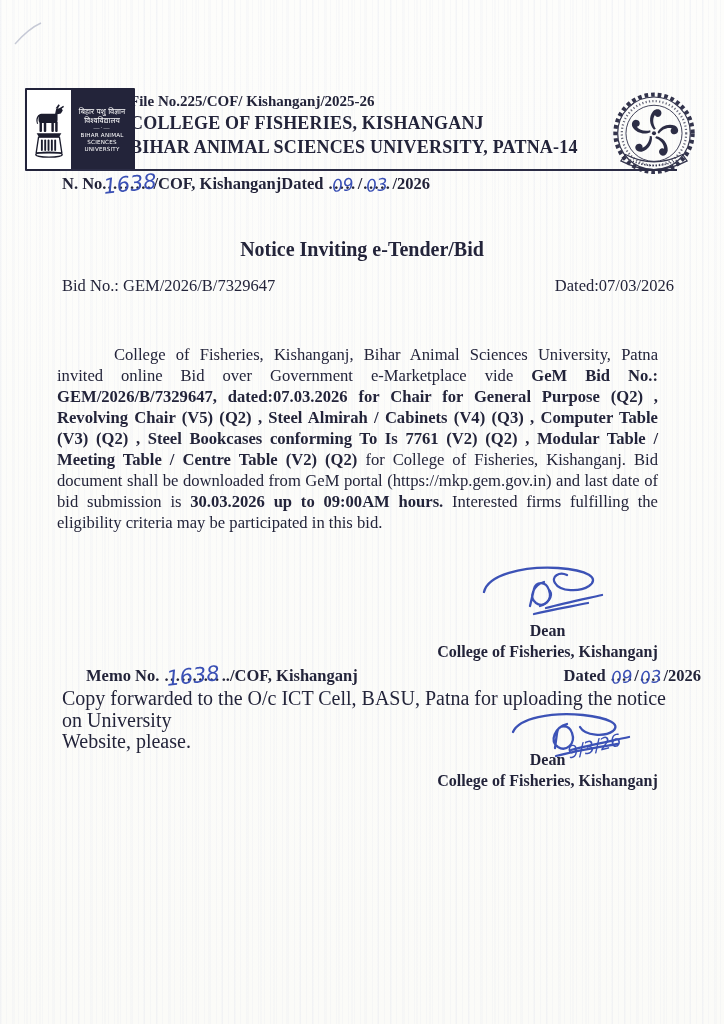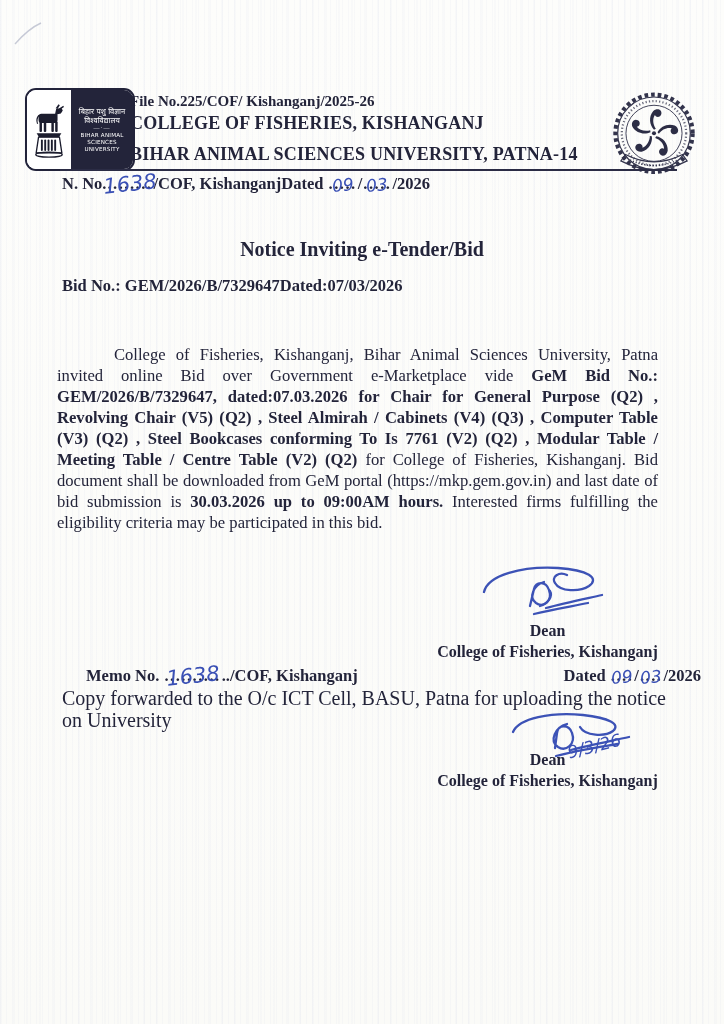--- a/index.html
+++ b/index.html
@@ -14,44 +14,44 @@
     background:
       repeating-linear-gradient(90deg, rgba(175,185,220,.07) 0 1px, transparent 1px 6px),
       repeating-linear-gradient(90deg, rgba(165,175,215,.05) 0 2px, transparent 2px 13px),
       linear-gradient(180deg,#fdfdfb 0%, #fbfbf8 100%);
   }
   .abs{position:absolute;}
   .bold{font-weight:bold;}
 
   
   .logo-box{left:25px;top:88px;width:106px;height:79px;display:flex;
-    border:2.5px solid #22233a;border-radius:11px;overflow:hidden;background:#fff;}
+    border:2.5px solid #22233a;border-radius:1px;overflow:hidden;background:#fff;}
   .logo-left{width:44px;background:#fff;display:flex;align-items:center;justify-content:center;}
   .logo-right{flex:1;background:#23243a;color:#fff;display:flex;flex-direction:column;
     align-items:center;justify-content:center;text-align:center;padding:2px;}
   .logo-hi{font-size:7.5px;line-height:9px;font-family:"DejaVu Sans",sans-serif;}
   .logo-div{font-size:6px;line-height:7px;letter-spacing:1px;opacity:.85;}
   .logo-en{font-size:5.6px;line-height:7px;font-family:"DejaVu Sans",sans-serif;letter-spacing:.2px;}
 
   .header-center{left:130px;top:93px;width:478px;}
   .file-line{font-size:15px;font-weight:bold;}
   .org1{font-size:18px;font-weight:bold;margin-top:3px;letter-spacing:.2px;}
-  .org2{font-size:18px;font-weight:bold;margin-top:10px;letter-spacing:.2px;}
+  .org2{font-size:18px;font-weight:bold;margin-top:3px;letter-spacing:.2px;}
 
   .seal{left:606px;top:91px;width:96px;height:92px;}
 
   .rule{left:60px;top:169px;width:617px;height:2px;background:#2b2c45;}
 
   .ref-line{left:62px;top:174px;width:615px;display:flex;justify-content:flex-start;
     font-size:16.5px;font-weight:bold;}
   .title-wrap{left:0;top:238px;width:724px;text-align:center;}
   .doc-title{font-size:20px;font-weight:bold;text-underline-offset:3px;
     text-decoration-thickness:2px;}
-  .bid-line{left:62px;top:276px;width:612px;display:flex;
-    font-size:16.5px;font-weight:bold;}
+  .bid-line{left:62px;top:276px;width:612px;display:flex;justify-content:space-between;
+    font-size:16.5px;font-weight:normal;}
 
   .para{left:57px;top:337px;width:601px;font-size:16.6px;line-height:21px;
     text-align:justify;text-indent:57px;margin-top:7px;}
 
   .sig-block{width:235px;text-align:center;font-size:16px;font-weight:bold;line-height:20.5px;}
 
   .memo-line{left:62px;top:666px;width:615px;display:flex;justify-content:space-between;
     font-size:16.5px;font-weight:bold;margin-left:24px;}
   .copy-text{left:62px;top:688px;width:608px;font-size:20px;line-height:21.5px;}
 
@@ -189,20 +189,21 @@
   <div>
     <span>Memo No. </span><span class="blank"><span class="dots">..........</span><span class="hand hand-lg">1638</span></span><span>../COF, Kishanganj</span>
   </div>
   <div>
     <span>Dated </span><span class="blank"><span class="dots">....</span><span class="hand hand-sm">09</span></span><span>/</span><span class="blank"><span class="dots">....</span><span class="hand hand-sm">03</span></span><span>/2026</span>
   </div>
 </div>
 
 <div class="abs copy-text">
   <div>Copy forwarded to the O/c ICT Cell, BASU, Patna for uploading the notice on University</div>
+  <div>Website, please.</div>
 </div>
 
 <svg class="abs sig-svg" style="left:503px;top:710px;" width="140" height="55" viewBox="0 0 140 55">
   <path d="M10,22 C16,8 48,2 80,5 C106,8 118,14 110,21 C102,27 82,26 77,17"></path>
   <path d="M64,14 c-12,3 -18,17 -9,23 c8,5 18,-3 14,-14 c-3,-9 -14,-9 -15,0 l-2,15"></path>
   <path d="M68,40 c18,-5 40,-9 58,-13"></path>
   <path d="M53,46 c22,-6 44,-9 62,-12"></path>
 </svg>
 <div class="abs hand-date-2" style="left:567px;top:736px;">9/3/26</div>
 <div class="abs sig-block" style="left:430px;top:750px;">

